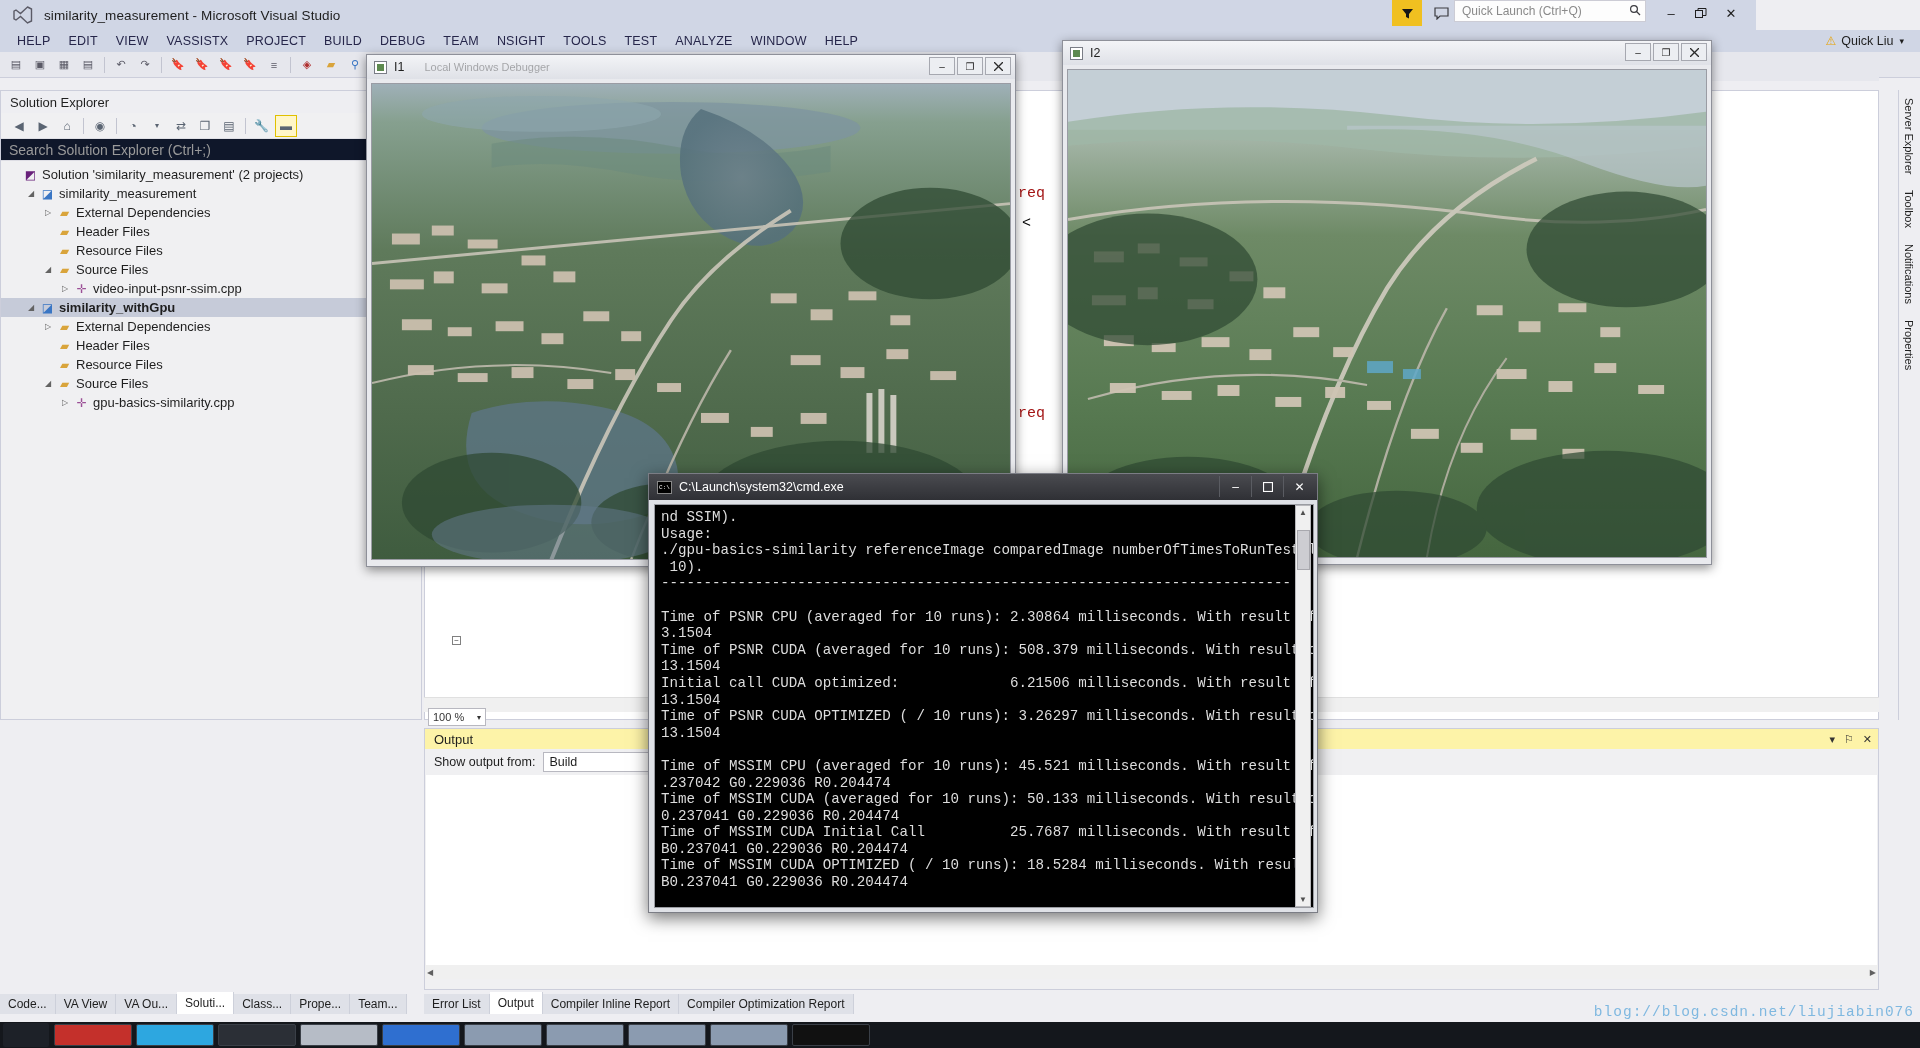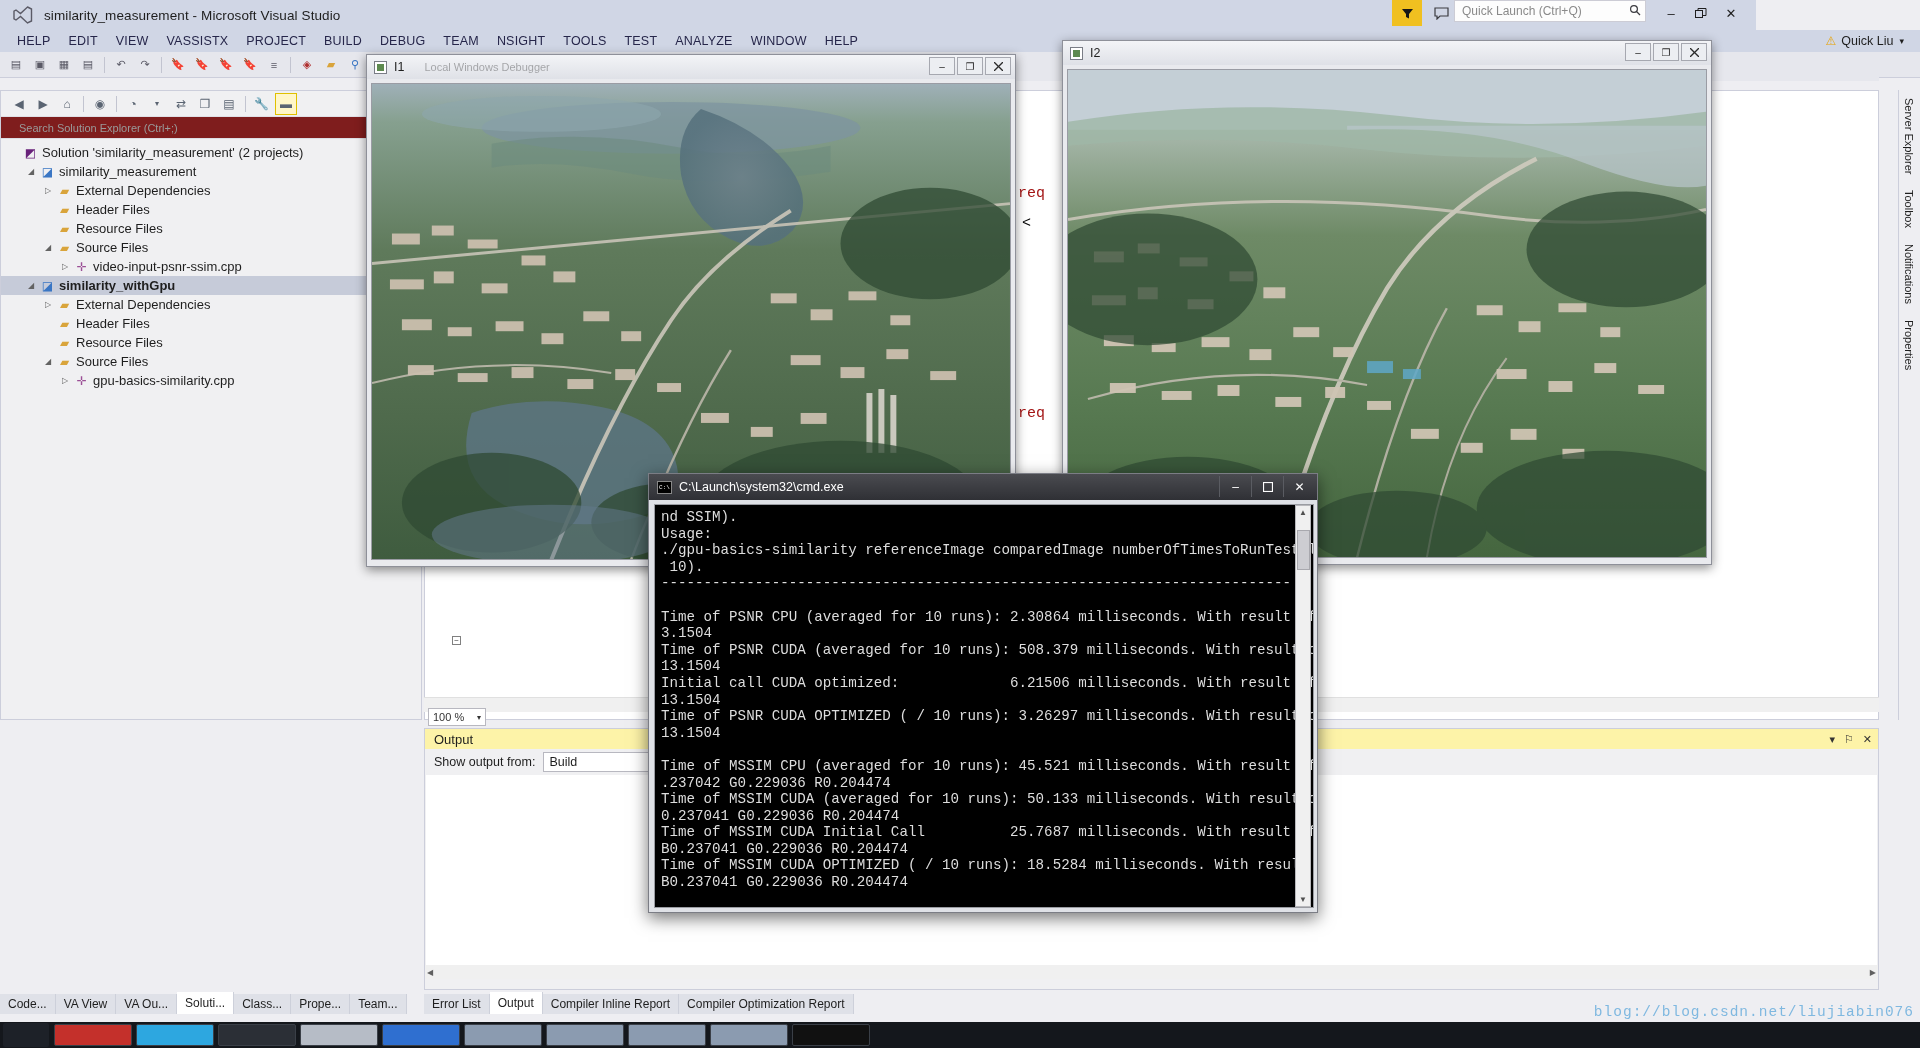--- a/index.html
+++ b/index.html
@@ -76,23 +76,23 @@
     height: 22px; background: #eeeef2; display: flex; align-items: center;
     padding-left: 9px; font-size: 13px; color: #1e1e1e;
   }
   .sol-toolbar {
     height: 26px; background: #f0f0f2; display: flex; align-items: center; padding-left: 6px;
     border-bottom: 1px solid #e0e0e6;
   }
   .sol-toolbar .tb-ico { color: #5a6472; font-size: 12px; }
   .sol-ico-active { background: #fff6c8; border: 1px solid #e0c000; }
   .sol-search {
-    height: 22px; background: #7f1d1d; border-bottom: 1px solid #ddddE4;
-    display: flex; align-items: center; padding-left: 18px;
-    font-size: 11px; color: #9a9a9a;
+    height: 22px; background: #0f172a; border-bottom: 1px solid #ddddE4;
+    display: flex; align-items: center; padding-left: 8px;
+    font-size: 14px; color: #9a9a9a;
   }
   .tree { padding-top: 4px; font-size: 13px; color: #1e1e1e; }
   .tree-row { display: flex; align-items: center; height: 19px; padding-left: 6px; white-space: nowrap; }
   .tree-row.sel { background: #c6cbd9; }
   .tree-row.sel .tlabel { font-weight: bold; }
   .twist { width: 14px; text-align: center; font-size: 8px; color: #636363; }
   .twist.none { color: transparent; }
   .ticon { width: 19px; display:flex; align-items:center; justify-content:center; font-size: 12px; }
   .ico-sln { color: #68217a; }
   .ico-proj { color: #3a76c4; }
@@ -341,20 +341,21 @@
       <div class="tb-sep"></div>
       <div class="tb-ico" style="color:#b03030">◈</div>
       <div class="tb-ico" style="color:#d9a43b">▰</div>
       <div class="tb-ico" style="color:#3a76c4">⚲</div>
       <div class="tb-ico">⚲</div>
       <div class="tb-sep"></div>
       <div class="tb-ico" style="color:#cc7a00">▮</div>
     </div>
 
     <div class="sol-exp">
+      <div class="panel-title">Solution Explorer</div>
       <div class="sol-toolbar">
         <div class="tb-ico">◀</div>
         <div class="tb-ico">▶</div>
         <div class="tb-ico">⌂</div>
         <div class="tb-sep"></div>
         <div class="tb-ico">◉</div>
         <div class="tb-sep"></div>
         <div class="tb-ico">◔</div>
         <div class="tb-ico" style="font-size:8px">▾</div>
         <div class="tb-ico">⇄</div>

